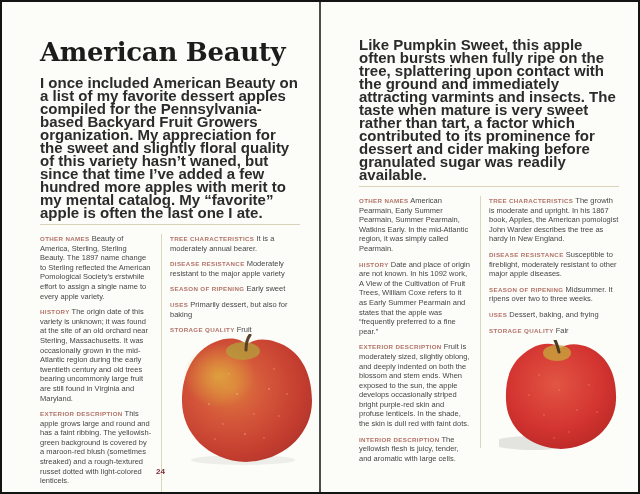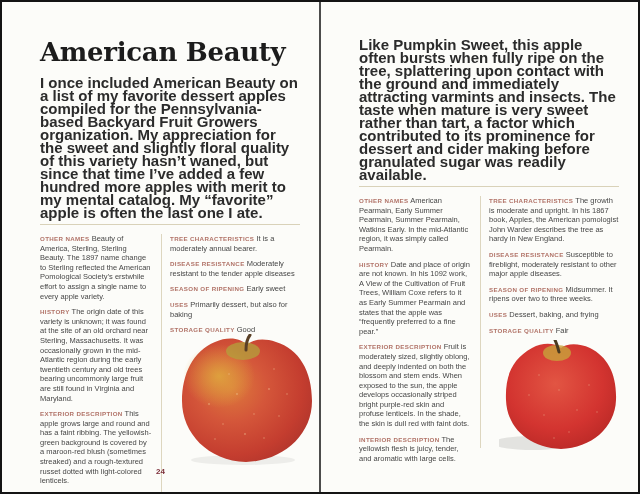--- a/index.html
+++ b/index.html
@@ -72,24 +72,24 @@
     <div class="cols" style="height:287px">
       <div class="col-a">
         <p class="entry"><span class="label">OTHER NAMES</span> <span>Beauty of America, Sterling, Sterling Beauty. The 1897 name change to Sterling reflected the American Pomological Society’s erstwhile effort to assign a single name to every apple variety.</span></p>
         <p class="entry"><span class="label">HISTORY</span> <span>The origin date of this variety is unknown; it was found at the site of an old orchard near Sterling, Massachusetts. It was occasionally grown in the mid-Atlantic region during the early twentieth century and old trees bearing uncommonly large fruit are still found in Virginia and Maryland.</span></p>
         <p class="entry"><span class="label">EXTERIOR DESCRIPTION</span> <span>This apple grows large and round and has a faint ribbing. The yellowish-green background is covered by a maroon-red blush (sometimes streaked) and a rough-textured russet dotted with light-colored lenticels.</span></p>
         <p class="entry"><span class="label">INTERIOR DESCRIPTION</span> <span>The cream-colored flesh is dense, juicy, and sweet book a vinous overtone. It has a very small core.</span></p>
       </div>
       <div class="vdivider"></div>
       <div class="col-b">
         <p class="entry"><span class="label">TREE CHARACTERISTICS</span> <span>It is a moderately annual bearer.</span></p>
-        <p class="entry"><span class="label">DISEASE RESISTANCE</span> <span>Moderately resistant to the tender apple diseases</span></p>
+        <p class="entry"><span class="label">DISEASE RESISTANCE</span> <span>Moderately resistant to the major apple variety</span></p>
         <p class="entry"><span class="label">SEASON OF RIPENING</span> <span>Early sweet</span></p>
         <p class="entry"><span class="label">USES</span> <span>Primarily dessert, but also for baking</span></p>
-        <p class="entry"><span class="label">STORAGE QUALITY</span> <span>Good</span></p>
+        <p class="entry"><span class="label">STORAGE QUALITY</span> <span>Fruit</span></p>
       </div>
     </div>
 
     <figure class="photo photo-a">
       <svg viewBox="0 0 137 132" xmlns="http://www.w3.org/2000/svg">
         <defs>
           <radialGradient id="ga1" cx="38%" cy="40%" r="78%">
             <stop offset="0%" stop-color="#dd7a3c"></stop>
             <stop offset="35%" stop-color="#d4563a"></stop>
             <stop offset="70%" stop-color="#c43d2f"></stop>

